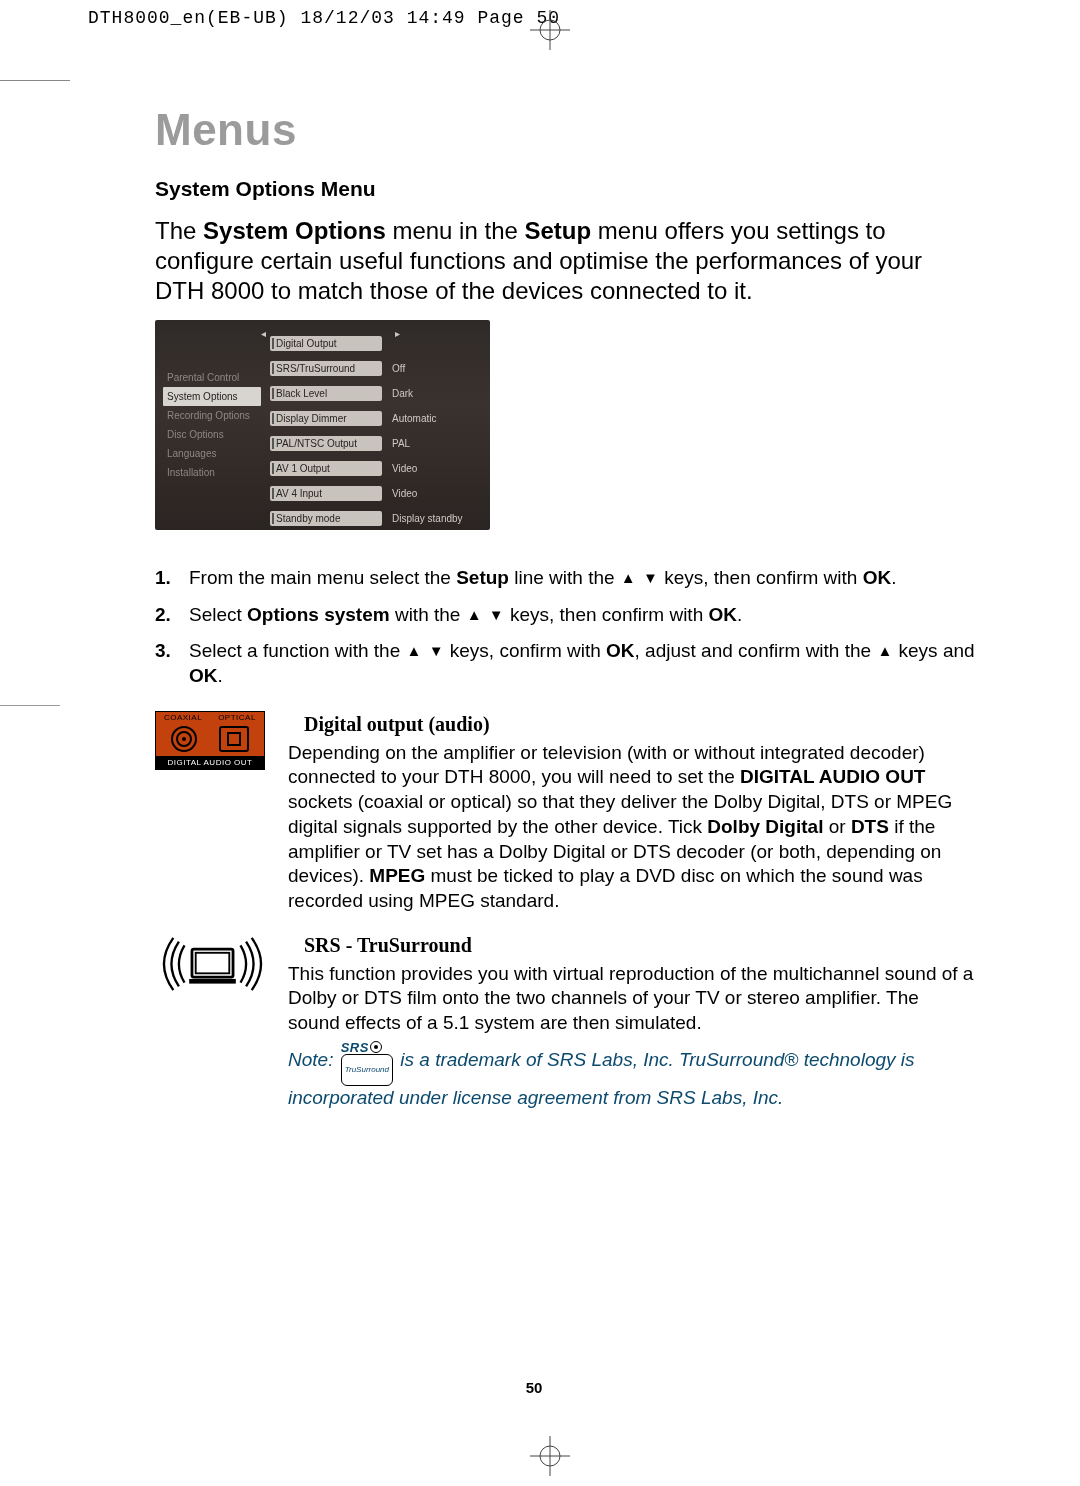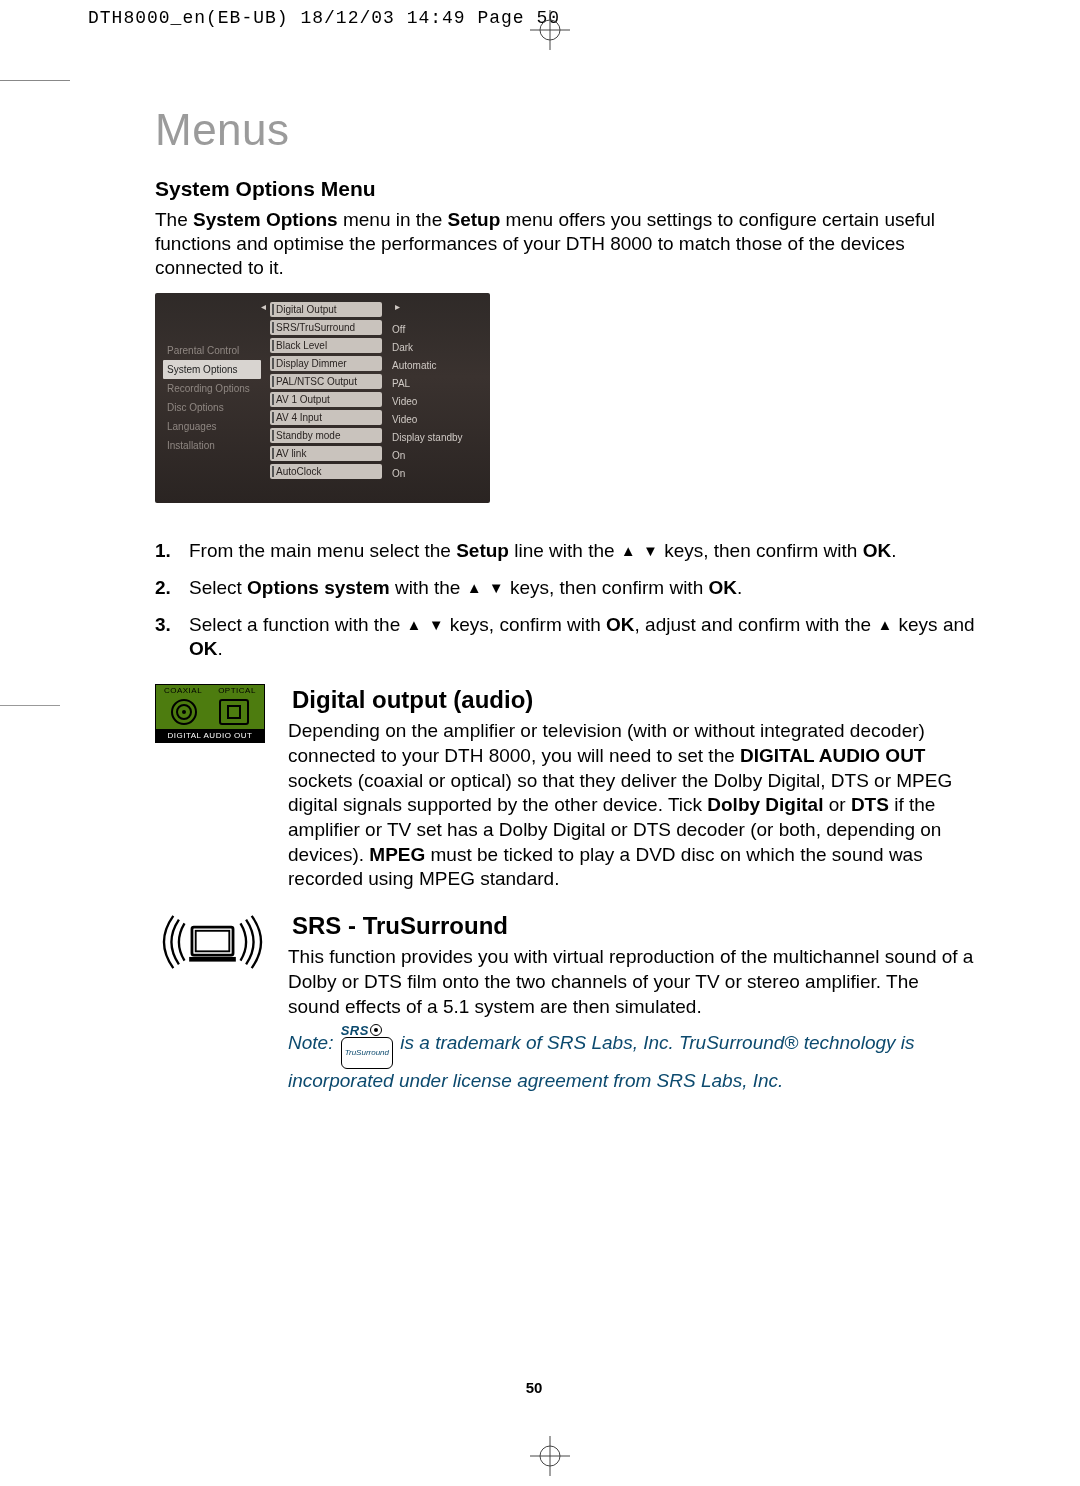--- a/index.html
+++ b/index.html
@@ -33,33 +33,33 @@
 
   .content {
     position: absolute;
     left: 155px;
     top: 105px;
     width: 820px;
   }
   h1.menus {
     color: #9b9b9b;
     font-size: 44px;
-    font-weight: 400;
+    font-weight: 700;
     margin: 0 0 22px 0;
     letter-spacing: 0.5px;
   }
   h2.section {
     font-size: 21px;
     font-weight: 700;
     margin: 0 0 6px 0;
   }
   p.intro {
-    font-size: 19px;
+    font-size: 24px;
     line-height: 1.25;
-    margin: 7px 0 14px 0;
+    margin: 15px 0 14px 0;
   }
 
   
   .shot {
     width: 335px;
     height: 210px;
     background: linear-gradient(180deg,#2f2a28 0%, #3a322f 40%, #2a2422 100%);
     border-radius: 2px;
     color: #d8d4d0;
     font-size: 10px;
@@ -81,22 +81,22 @@
     background: #d8d4d0;
     color: #222;
     border-radius: 1px;
   }
   .shot-right {
     position: absolute;
     left: 115px; top: 6px; right: 6px;
   }
   .shot-row {
     display: flex;
-    align-items: flex-end;
-    margin: 3px 0;
+    align-items: center;
+    margin: 10px 0;
   }
   .shot-row .pill {
     background: #c9c3bd;
     color: #2a2422;
     font-size: 10px;
     padding: 2px 10px 2px 6px;
     border-radius: 2px;
     width: 112px;
     box-sizing: border-box;
     position: relative;
@@ -145,32 +145,33 @@
     width: 115px;
     flex: 0 0 115px;
     margin-right: 18px;
   }
   .feature .body {
     flex: 1;
     font-size: 19px;
     line-height: 1.3;
   }
   .feature .body h3 {
-    font-size: 24px;
-    margin: 0 0 4px 4px;
-    font-weight: 700;
+    font-size: 20px;
+    margin: 0 0 4px 16px;
+    font-weight: 700;
+    font-family: Liberation Serif, serif;
   }
   .feature .body em, .note { font-style: italic; }
   .note { color: #0c4a6e; }
 
   
   .dao {
     border: 1px solid #000;
     width: 108px;
-    background: #4d7c0f;
+    background: #c2410c;
   }
   .dao .top {
     display: flex;
     font-size: 8px;
     text-align: center;
   }
   .dao .top div { flex:1; padding: 1px 0; letter-spacing: 0.5px;}
   .dao .mid { display: flex; justify-content: space-around; padding: 3px 4px 4px 4px;}
   .dao .coax {
     width: 22px; height: 22px; border: 2px solid #000; border-radius: 50%;

